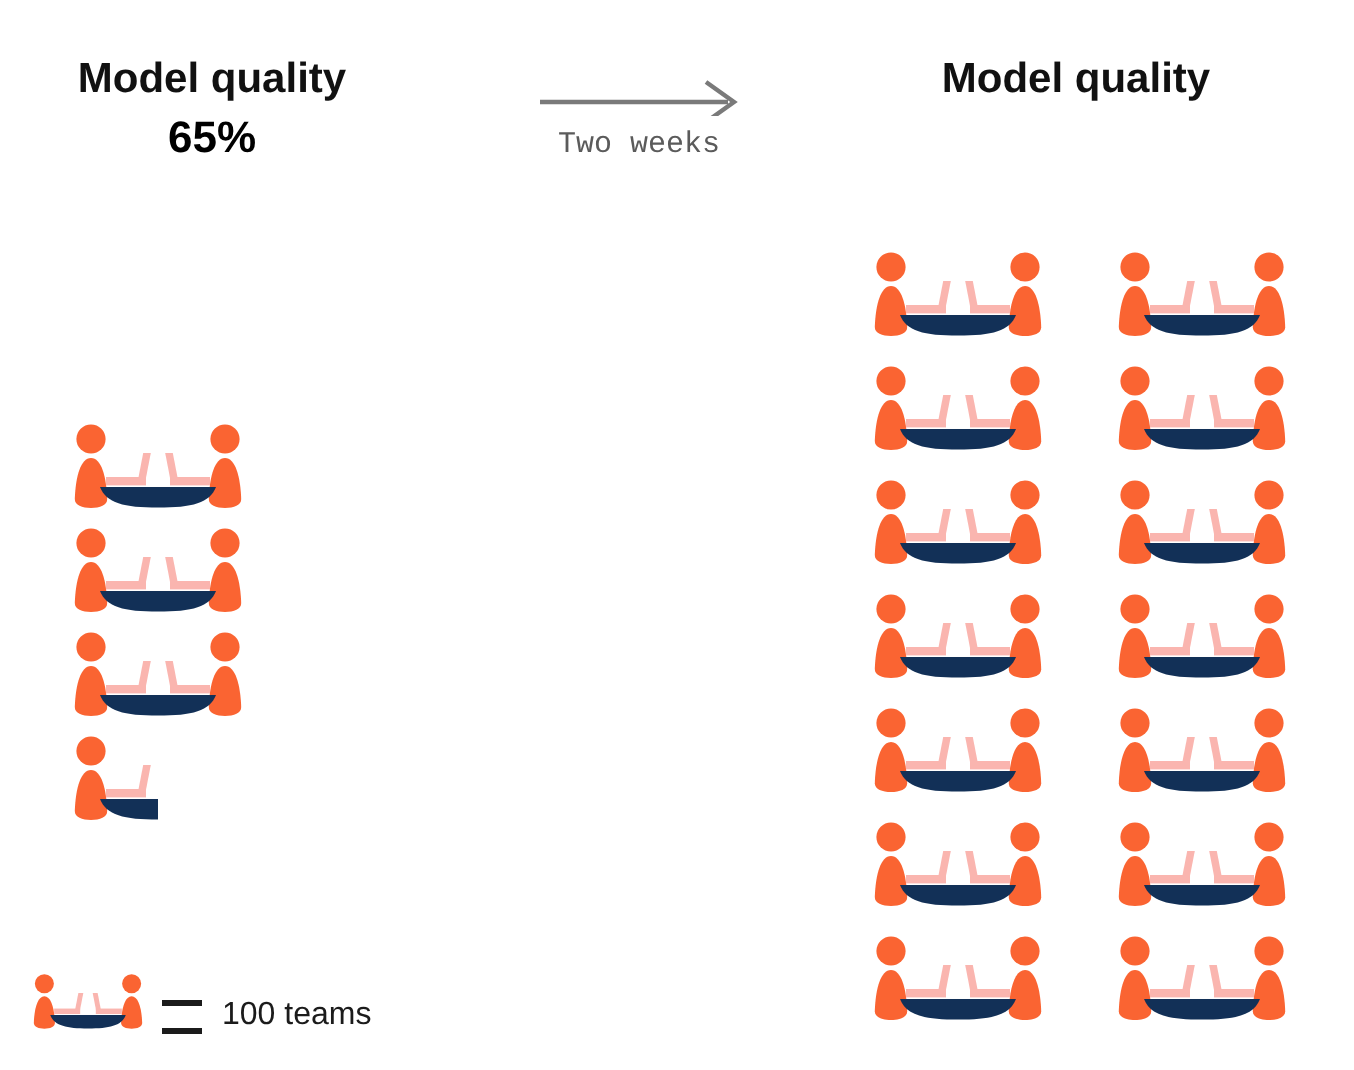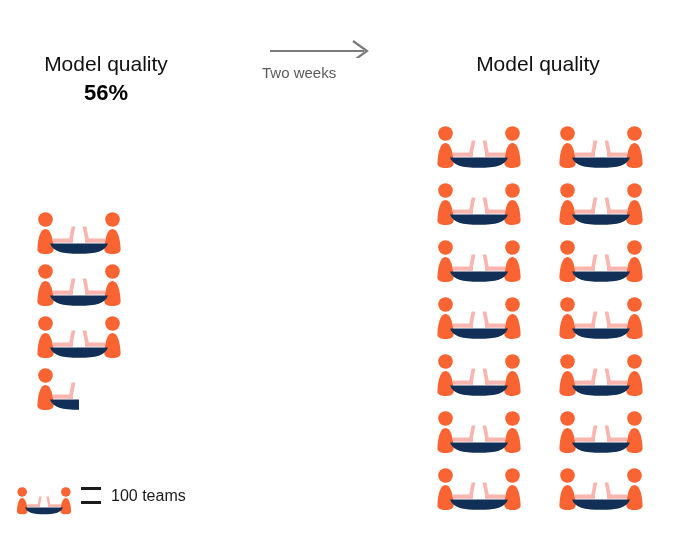--- a/index.html
+++ b/index.html
@@ -17,41 +17,42 @@
   }
 
   
   .panel-heading {
     position: absolute;
     text-align: center;
     line-height: 1.18;
   }
   .panel-heading .label {
     font-size: 21px;
-    font-weight: 400;
+    font-weight: 700;
     color: #111111;
     white-space: nowrap;
-    margin-top: 24px;
   }
   .panel-heading .value {
     font-size: 22px;
     font-weight: 700;
     color: #000000;
     margin-top: 3px;
   }
 
   #heading-left  { left: 16px;  top: 28px; width: 180px; }
   #heading-right { left: 448px; top: 28px; width: 180px; }
 
   
   #transition {
     position: absolute;
     left: 262px;
     top: 38px;
     width: 115px;
+    text-align: center;
+    font-family: Liberation Mono, monospace;
   }
   #transition .arrow-svg { display: block; margin: 0 auto; }
   #transition .caption {
     font-size: 15px;
     color: #5b5b5b;
     margin-top: 6px;
     white-space: nowrap;
   }
 
   
@@ -67,21 +68,21 @@
   #picto-left  { left: 36px;  top: 212px; }
   
   #picto-right { left: 436px; top: 126px; }
 
   
   #legend {
     position: absolute;
     left: 16px;
     top: 487px;
     display: flex;
-    align-items: flex-start;
+    align-items: flex-end;
   }
   #legend .legend-icon { display: block; }
   #legend .equals {
     display: inline-block;
     width: 20px;
     height: 11px;
     margin: 0 10px 0 9px;
     border-top: 3px solid #1b1b1b;
     border-bottom: 3px solid #1b1b1b;
   }
@@ -89,21 +90,21 @@
     font-size: 16px;
     color: #1b1b1b;
     white-space: nowrap;
   }
 </style>
 </head>
 <body>
 
 <div class="panel-heading" id="heading-left">
   <div class="label">Model quality</div>
-  <div class="value">56%</div>
+  <div class="value">65%</div>
 </div>
 
 <div id="transition">
   <svg class="arrow-svg" width="104" height="20" viewBox="0 0 104 20">
     <line x1="2" y1="13" x2="96" y2="13" stroke="#7a7a7a" stroke-width="2.2"></line>
     <polyline points="85,3 99,13 85,23" fill="none" stroke="#7a7a7a" stroke-width="2.2" stroke-linecap="butt" stroke-linejoin="miter"></polyline>
   </svg>
   <div class="caption">Two weeks</div>
 </div>
 

